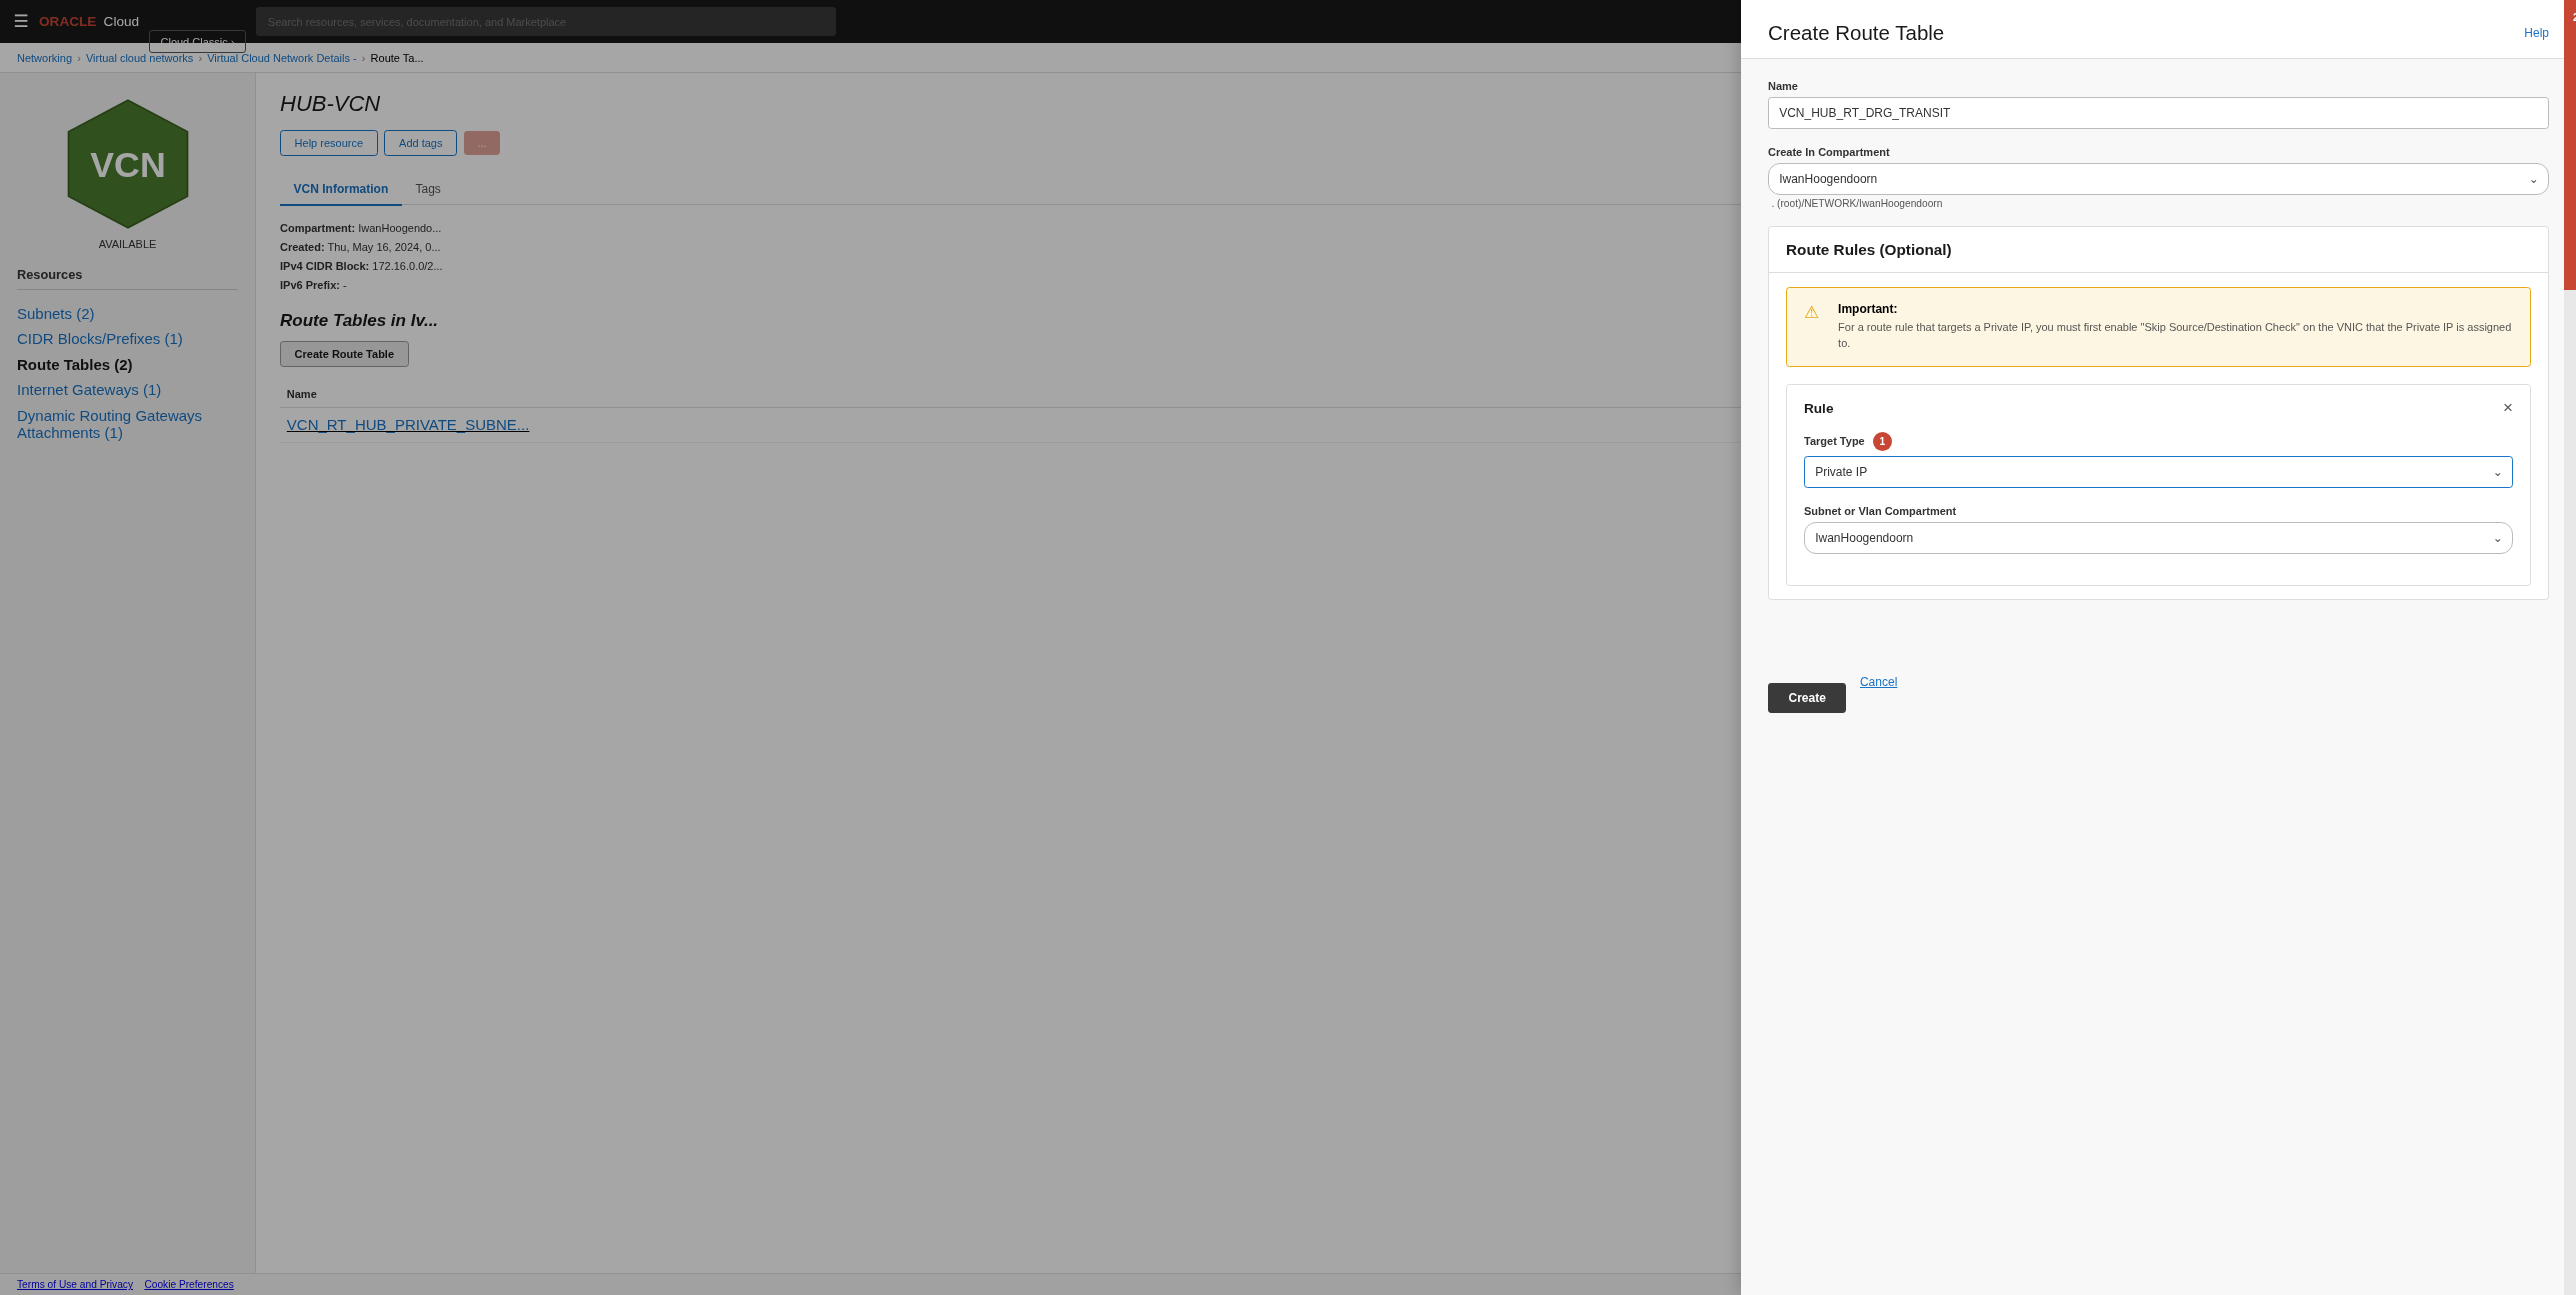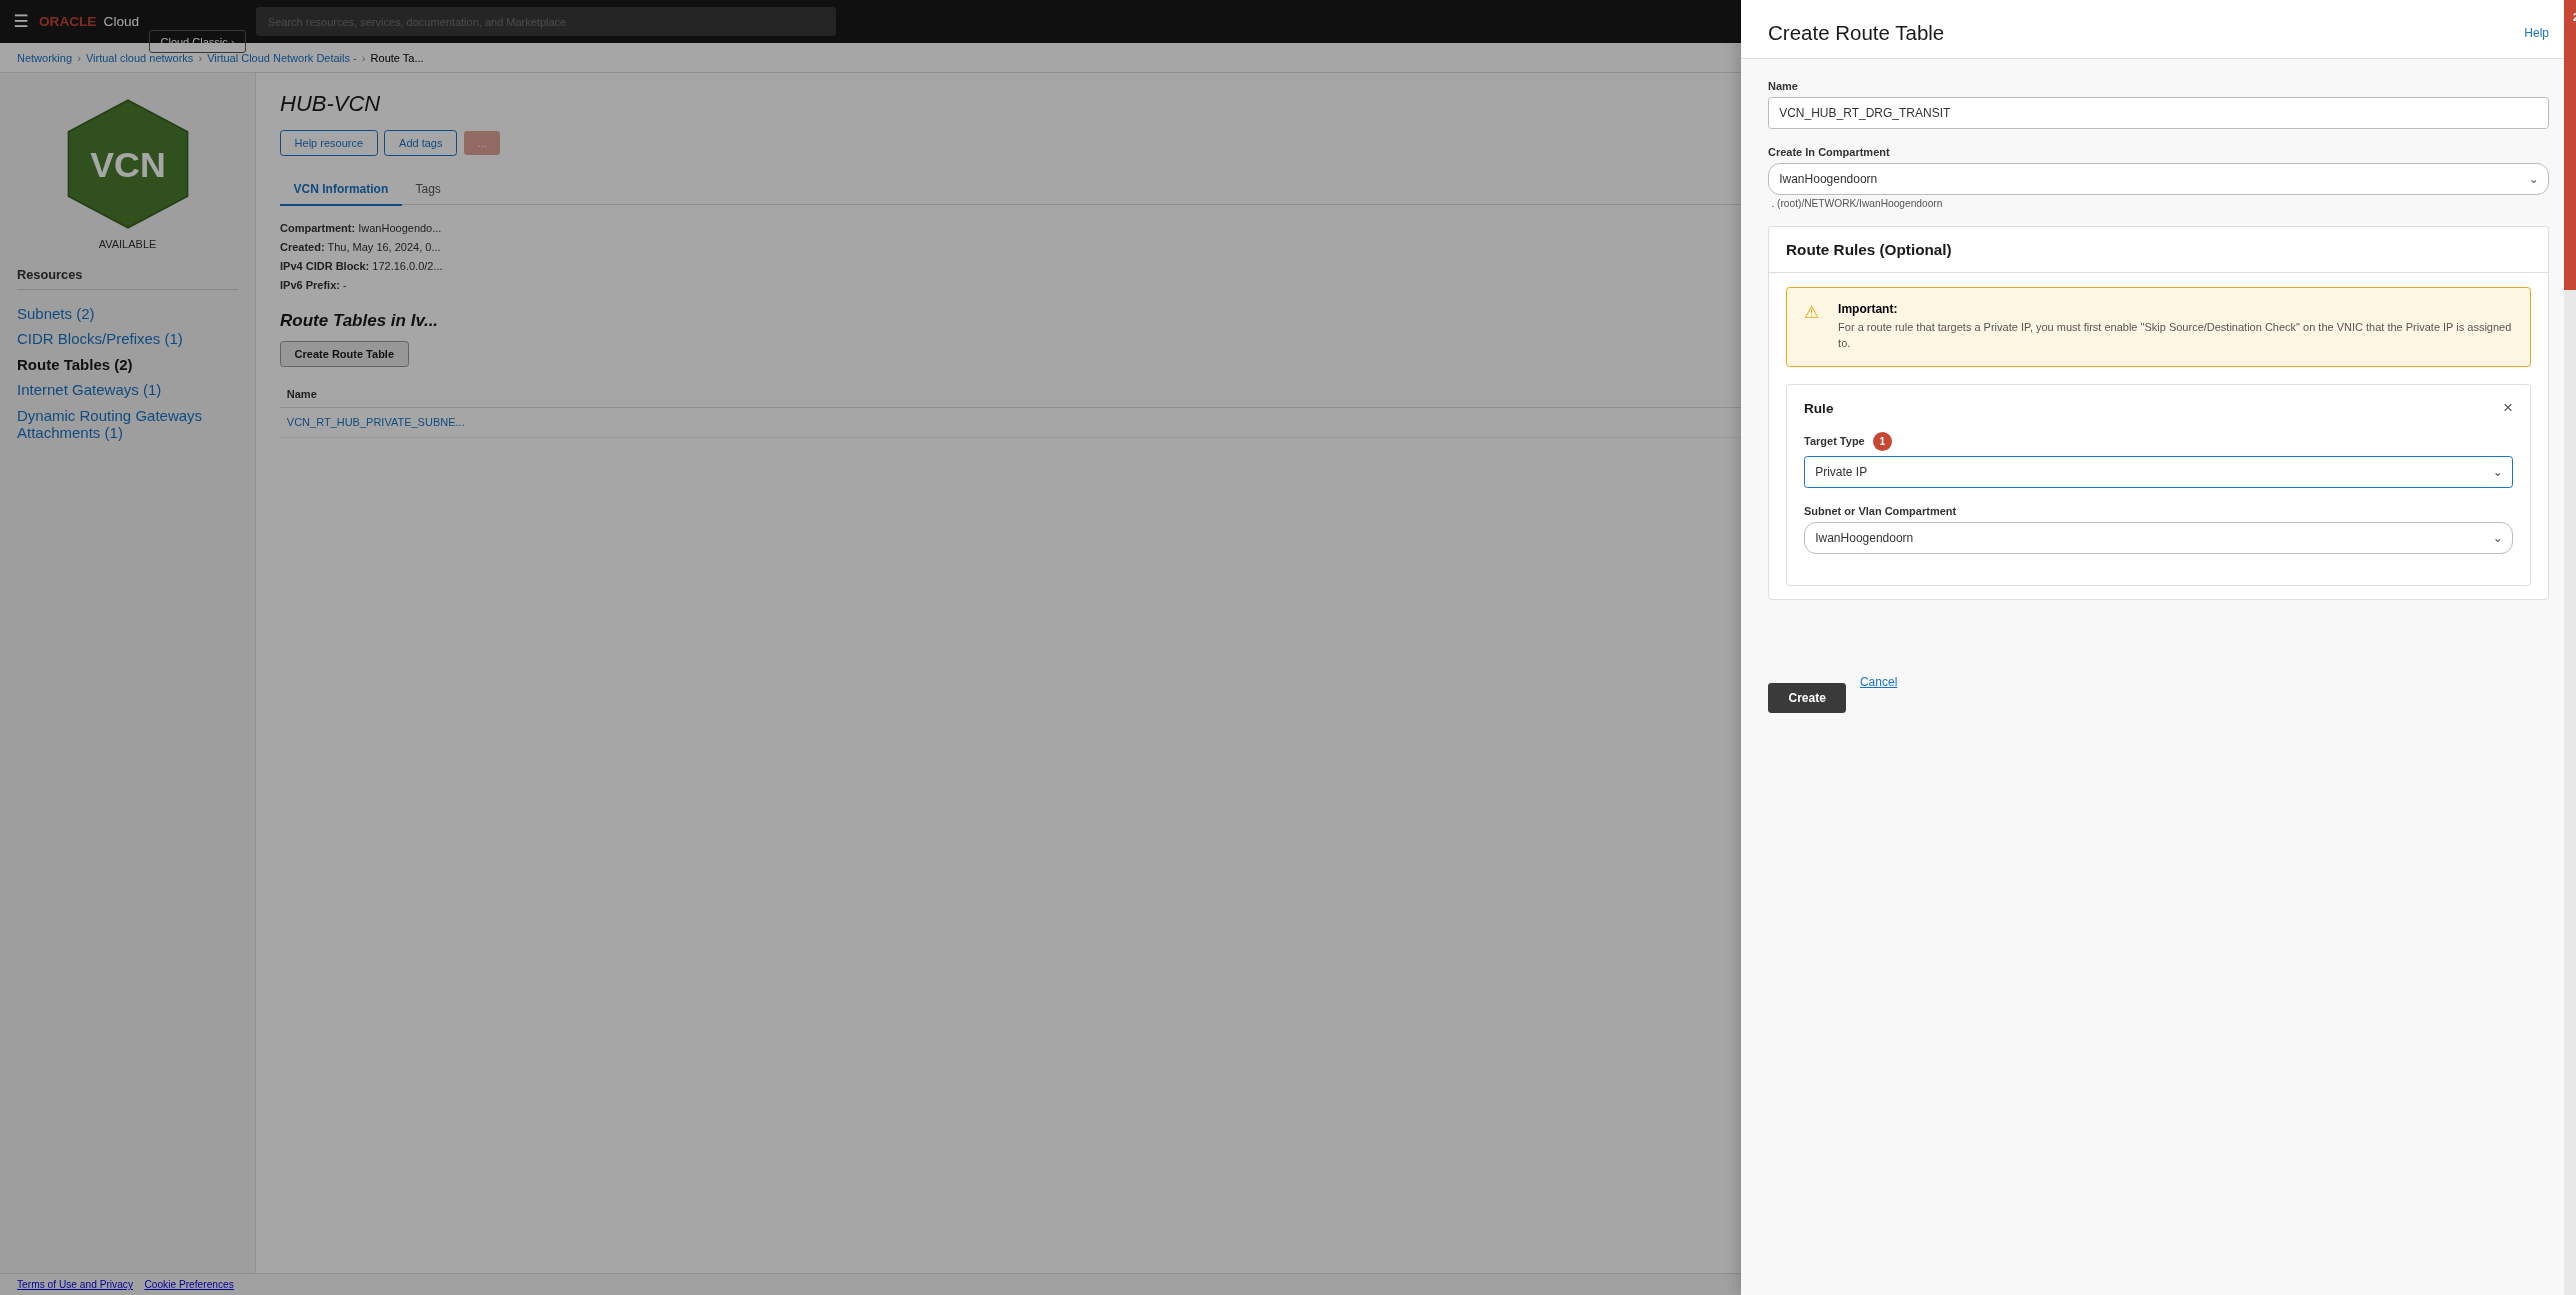--- a/index.html
+++ b/index.html
@@ -142,21 +142,21 @@
       border: 0.9px solid #999;
       color: #1a1a1a;
       padding: 6px 13.6px;
       border-radius: 3.4px;
       cursor: pointer;
       font-size: 11px;
       margin-bottom: 13.6px;
       font-weight: 600;
     }
     .table-header { display: flex; border-bottom: 0.9px solid #ddd; padding: 6.8px 0; font-weight: 700; font-size: 11px; color: #333; }
-    .table-row { display: flex; border-bottom: 0.9px solid #eee; padding: 8.5px 0; font-size: 11px; }
+    .table-row { display: flex; border-bottom: 0.9px solid #eee; padding: 8.5px 0; font-size: 15px; text-decoration: underline; }
     .table-cell { flex: 1; padding: 0 6.8px; }
     .table-link { color: #1a73c5; text-decoration: none; cursor: pointer; }
 
     
     .modal-overlay {
       position: fixed;
       top: 0; left: 0; right: 0; bottom: 0;
       background: rgba(0,0,0,0.35);
       z-index: 2000;
       display: flex;

